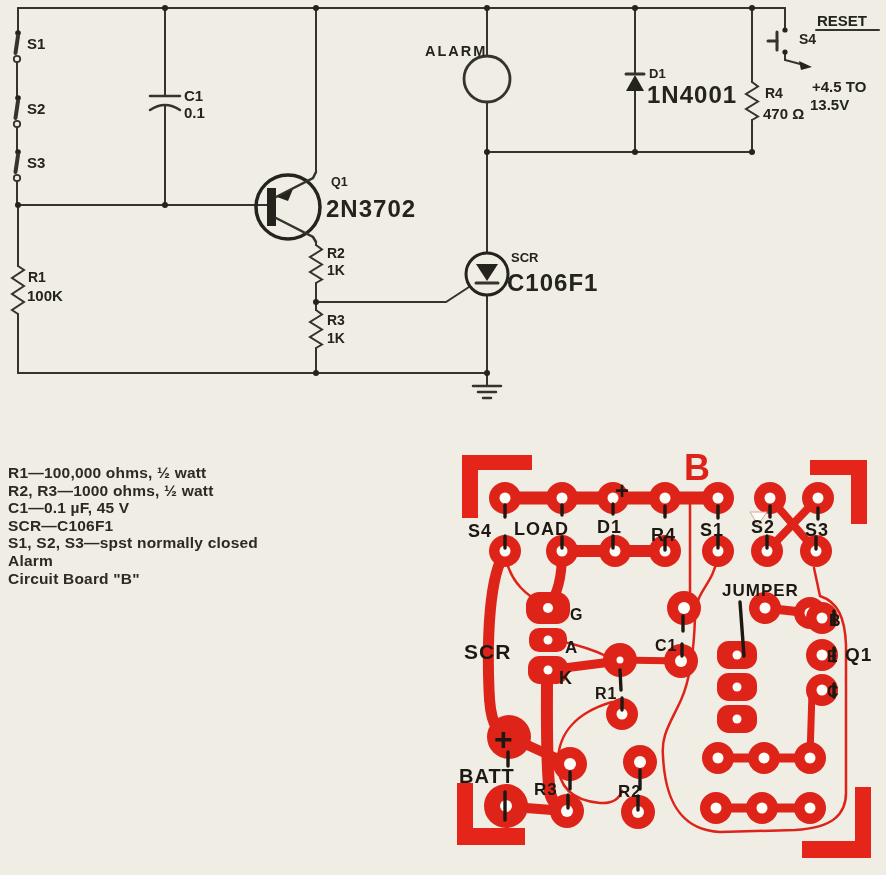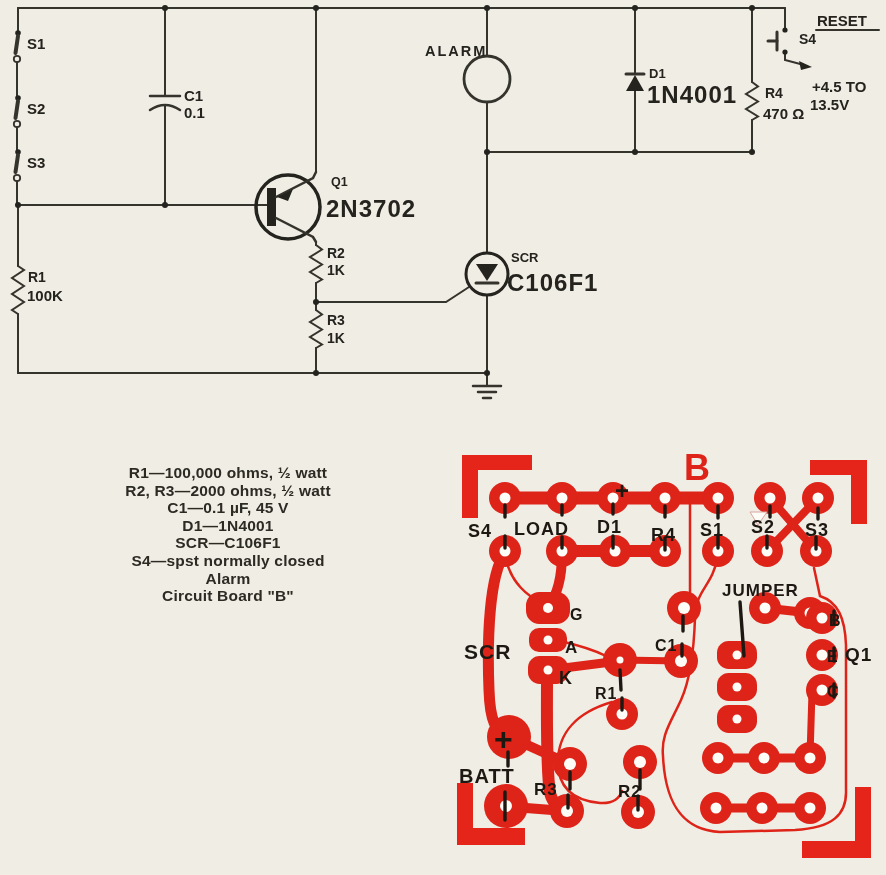--- a/index.html
+++ b/index.html
@@ -13,21 +13,21 @@
   .t12{font-size:12.5px}
   .t13{font-size:13px}
   .t14{font-size:14px}
   .t15{font-size:15px}
   .tbig{font-size:24px;letter-spacing:1px}
   .talarm{font-size:14.5px;letter-spacing:2px}
   #schematic{left:0;top:0;}
   #parts{
     position:absolute;left:8px;top:464px;width:440px;
     color:#2b2a23;font-size:15.5px;font-weight:700;line-height:17.6px;
-    letter-spacing:.2px;white-space:nowrap;text-align:center;
+    letter-spacing:.2px;white-space:nowrap;
   }
   #pcb{left:455px;top:446px;}
   .wire{stroke:#34332c;stroke-width:2;fill:none;stroke-linecap:round;}
   .wire3{stroke:#34332c;stroke-width:3;fill:none;stroke-linecap:round;}
   .sym{fill:#24231e;}
 </style>
 </head>
 <body>
 
 <div id="stage">
@@ -171,25 +171,24 @@
     <text class="t14" x="765" y="98">R4</text>
     <text class="t15" x="763" y="119">470 Ω</text>
     <text class="t14" x="799" y="44">S4</text>
     <text class="t15" x="817" y="26">RESET</text>
     <text class="t15" x="812" y="92">+4.5 TO</text>
     <text class="t15" x="810" y="110">13.5V</text>
   </svg>
 
   <div id="parts">
     <div>R1—100,000 ohms, ½ watt</div>
-    <div>R2, R3—2000 ohms, ½ watt</div>
+    <div>R2, R3—1000 ohms, ½ watt</div>
     <div>C1—0.1 µF, 45 V</div>
-    <div>D1—1N4001</div>
     <div>SCR—C106F1</div>
-    <div>S4—spst normally closed</div>
+    <div>S1, S2, S3—spst normally closed</div>
     <div>Alarm</div>
     <div>Circuit Board "B"</div>
   </div>
 
   <svg id="pcb" width="431" height="429" viewBox="455 446 431 429">
 
     <g fill="#e5251a">
       <rect x="462" y="455" width="70" height="15"></rect>
         <rect x="462" y="455" width="16" height="63"></rect>
       <rect x="810" y="460" width="57" height="15"></rect>

